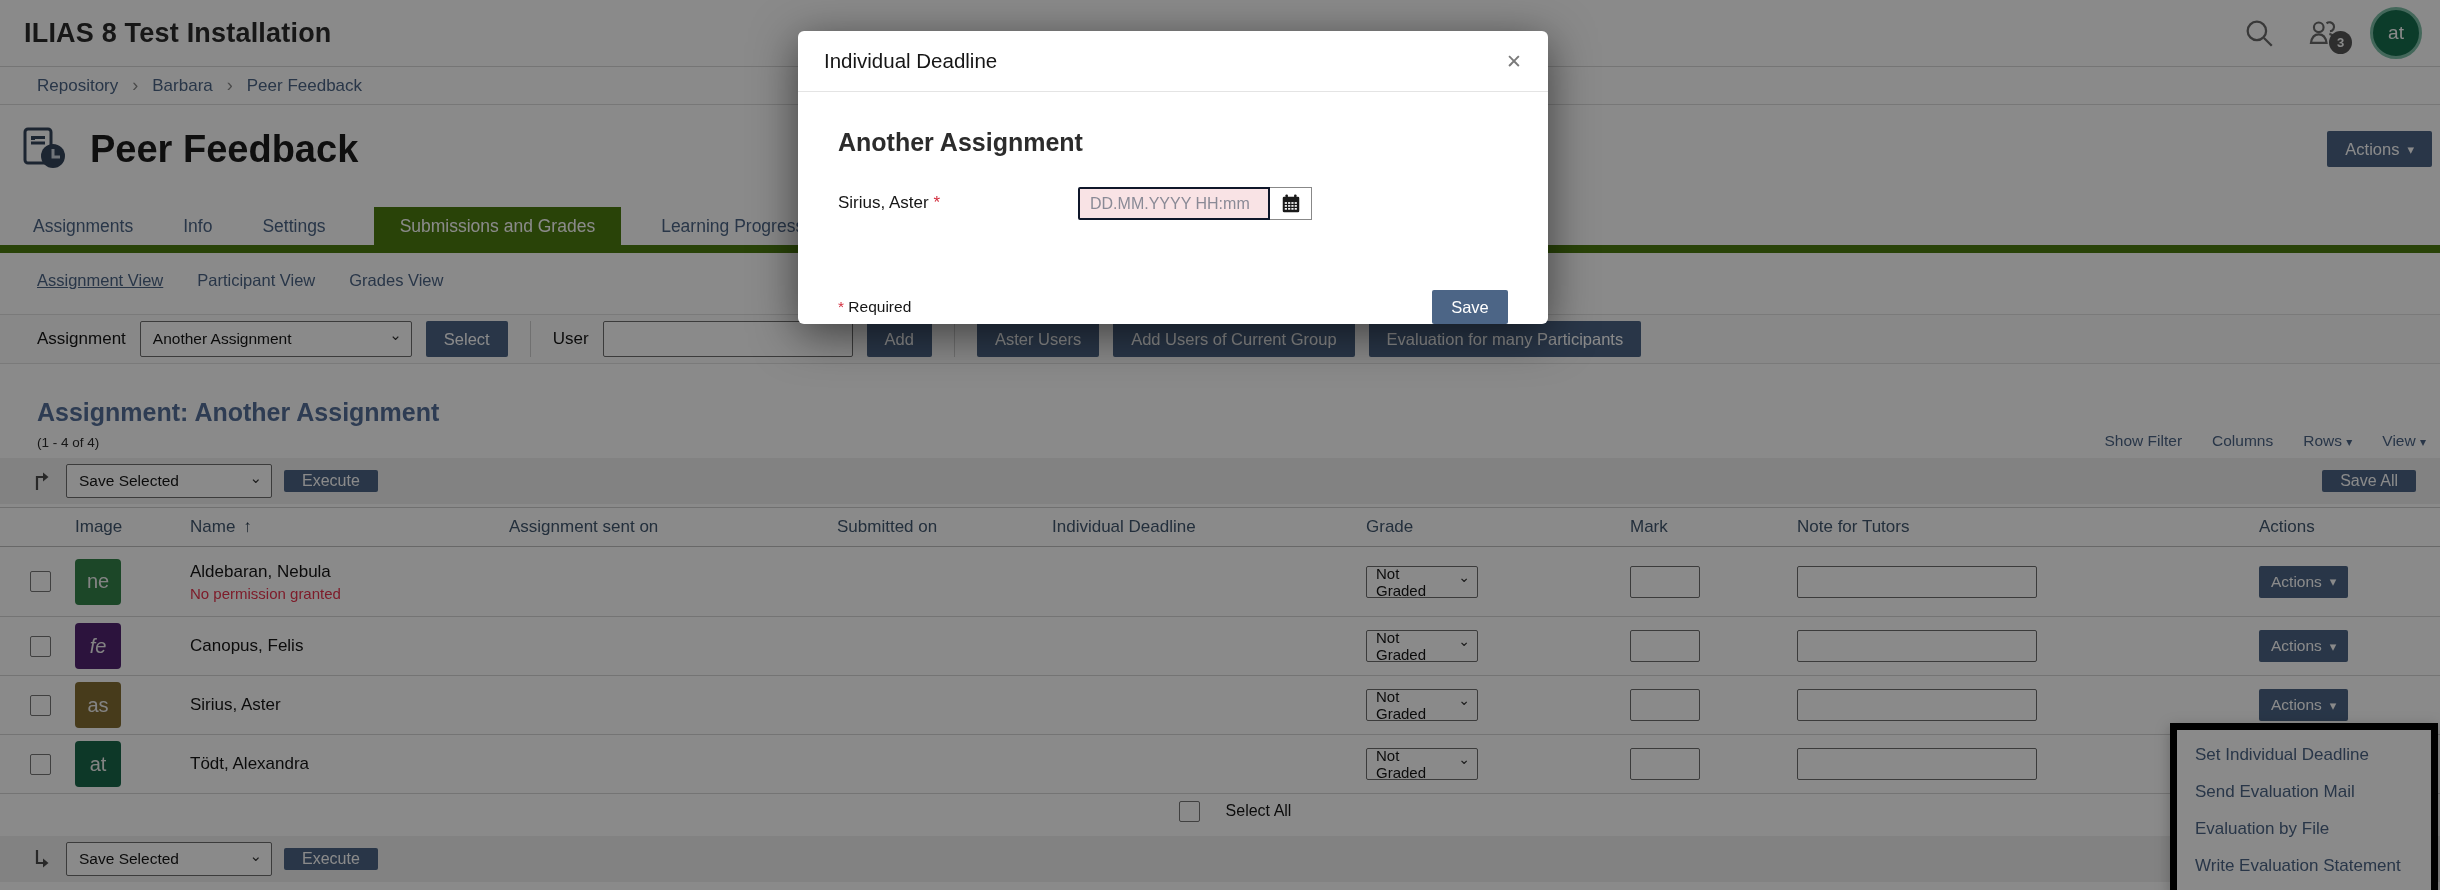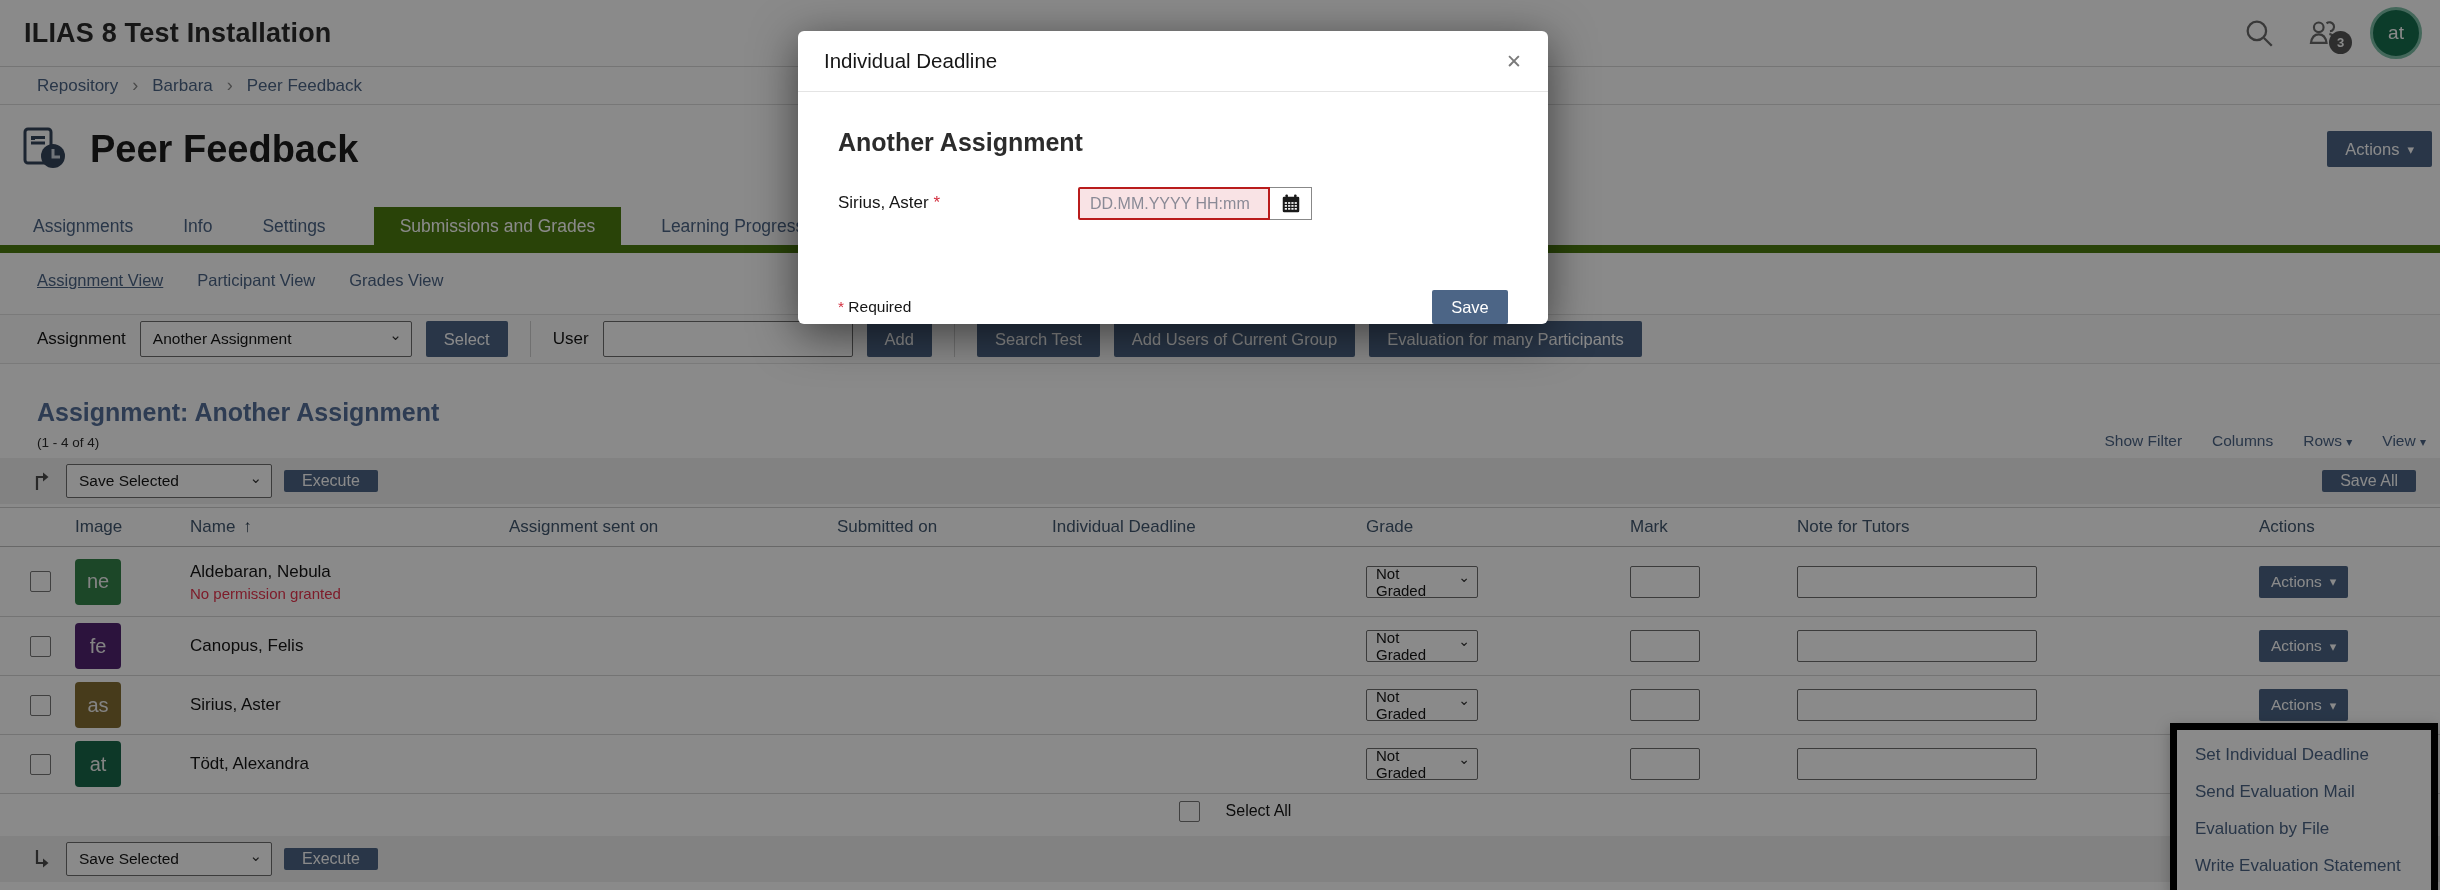--- a/index.html
+++ b/index.html
@@ -90,21 +90,21 @@
   .modal { position:absolute; left:798px; top:31px; width:750px; height:293px; background:#fff; border-radius:6px; box-shadow:0 10px 45px rgba(0,0,0,.55); z-index:100; display:flex; flex-direction:column; }
   .modal-header { height:61px; display:flex; align-items:center; padding:0 26px; border-bottom:1px solid #e4e4e4; }
   .modal-title { font-size:20.5px; color:#161616; }
   .modal-close { margin-left:auto; color:#7a7a7a; font-size:19px; font-weight:700; cursor:pointer; }
   .modal-body { padding:36px 40px 0 40px; flex:1; }
   .modal-h3 { font-size:25px; font-weight:700; color:#2c2c2c; }
   .mform { margin-top:30px; display:flex; align-items:flex-start; }
   .mlabel { width:240px; font-size:17px; padding-top:6px; }
   .req-star { color:#d22d3d; }
   .dt-group { display:flex; }
-  .dt-input { width:192px; height:33px; border:2px solid #b91c1c; background:#f9e3e5; border-radius:2px 0 0 2px; font-family:inherit; font-size:16px; padding:0 10px; color:#161616; }
+  .dt-input { width:192px; height:33px; border:2px solid #0f172a; background:#f9e3e5; border-radius:2px 0 0 2px; font-family:inherit; font-size:16px; padding:0 10px; color:#161616; }
   .dt-input::placeholder { color:#8a8a96; }
   .dt-cal { width:42px; height:33px; border:1px solid #888; border-left:none; background:#fff; display:flex; align-items:center; justify-content:center; cursor:pointer; }
   .dt-cal svg { width:22px; height:22px; color:#1a1a1a; }
   .modal-footer { display:flex; align-items:center; padding:14px 40px 0 40px; }
   .req-note { font-size:15.5px; color:#161616; }
   .modal-save { margin-left:auto; width:76px; height:34px; font-size:16.5px; }
 </style>
 </head>
 <body>
 
@@ -176,21 +176,21 @@
     <span>Assignment</span>
     <div class="sel tb-assign-sel">
         <span>Another Assignment</span>
       </div>
     <button class="btn">Select</button>
     <div class="vsep"></div>
     <span>User</span>
     <input class="input tb-user-input" value="" style="">
     <button class="btn">Add</button>
     <div class="vsep"></div>
-    <button class="btn">Search Test</button>
+    <button class="btn">Aster Users</button>
     <button class="btn">Add Users of Current Group</button>
     <button class="btn">Evaluation for many Participants</button>
   </div>
 
   <div class="section-head">
     <div class="tbl-heading">Assignment: Another Assignment</div>
     <div class="tbl-range">(1 - 4 of 4)</div>
     <div class="viewcontrols">
       <span>Show Filter</span>
       <span>Columns</span>
@@ -251,21 +251,21 @@
           <span>Actions</span>
           <span class="caret">▾</span>
         </button></div>
   </div>
 
   <div class="grid trow">
     <div class="c0">
         <div class="checkbox"></div>
       </div>
     <div class="c1">
-        <div class="av" style="background-color: rgb(82, 36, 114);">fe</div>
+        <div class="av" style="background-color: rgb(82, 36, 114); font-style: italic;">fe</div>
       </div>
     <div class="c2">
         <div class="pname">Canopus, Felis</div>
       </div>
     <div></div>
     <div></div>
     <div></div>
     <div>
         <div class="sel grade-sel">
           <span>Not Graded</span>

